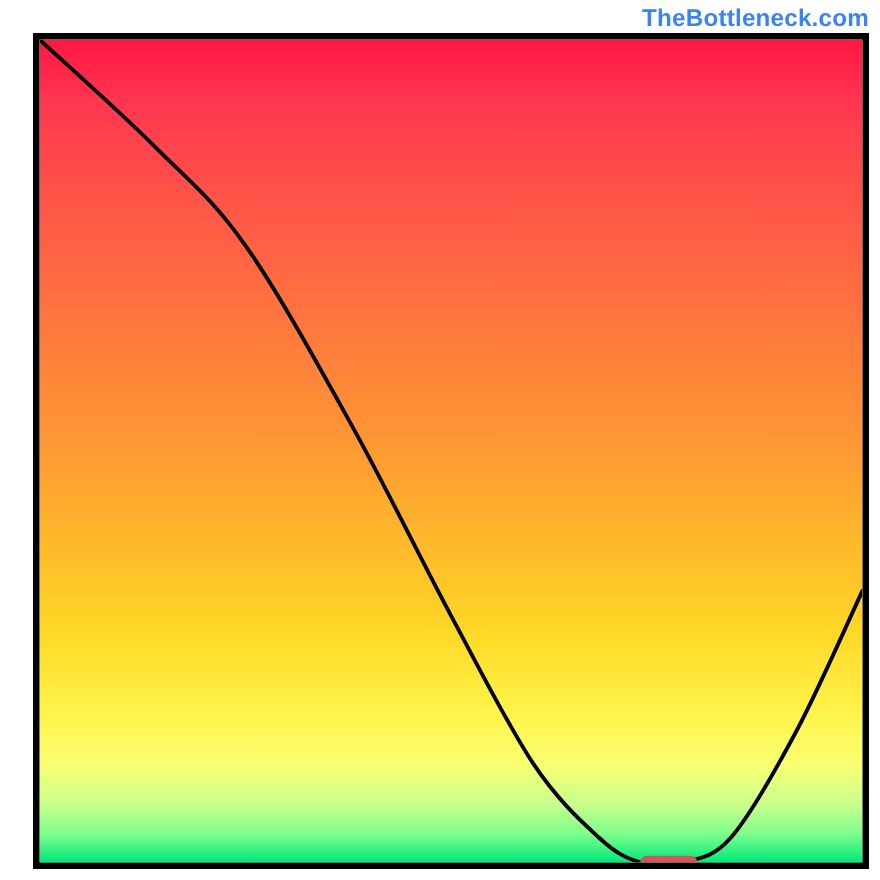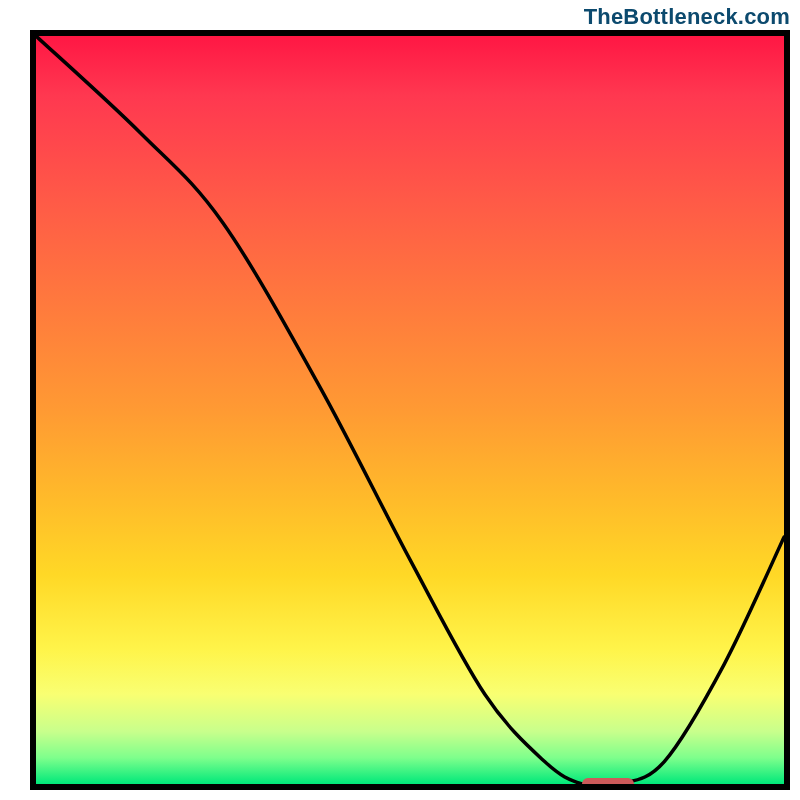--- a/index.html
+++ b/index.html
@@ -56,21 +56,21 @@
     border-radius: 9px;
     height: 12px;
   }
   .watermark {
     position: absolute;
     top: 4px;
     right: 10px;
     font-family: Arial, Helvetica, sans-serif;
     font-size: 22px;
     font-weight: bold;
-    color: #0c4a6e;
+    color: #3b82f6;
     letter-spacing: 0.2px;
   }
 </style>
 </head>
 <body>
 
 <div class="chart-wrap">
   <div class="watermark">TheBottleneck.com</div>
 
   <div class="plot-area">

